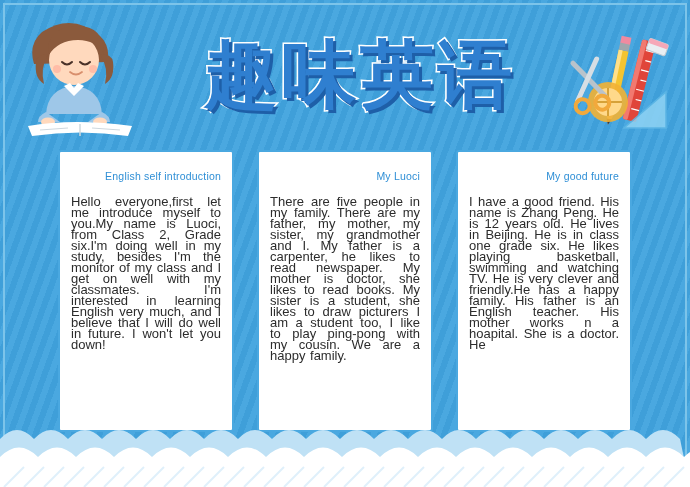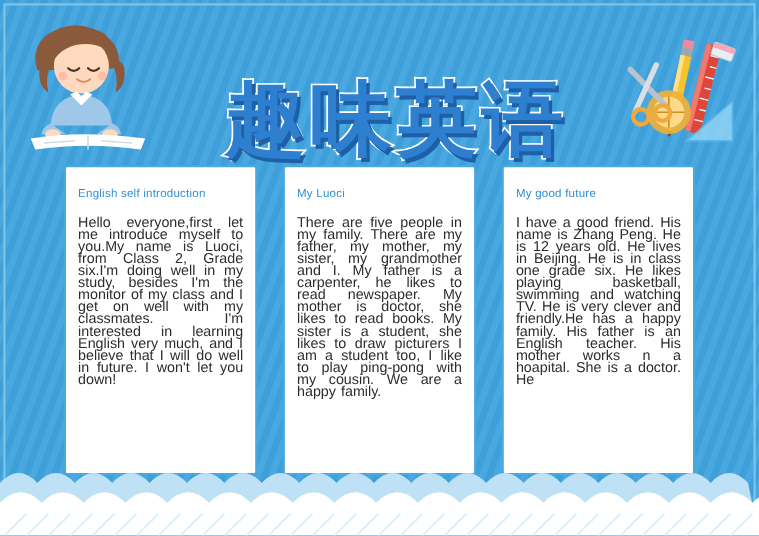--- a/index.html
+++ b/index.html
@@ -40,21 +40,20 @@
     letter-spacing: 4px;
     color: #2f7fd0;
     text-align: center;
     line-height: 96px;
     -webkit-text-stroke: 3px #ffffff;
     paint-order: stroke fill;
     text-shadow:
        3px 3px 0 #1e5fa8,
        -1px -1px 0 #ffffff,
        0 0 0 #fff;
-    margin-top: 35px;
   }
 
   
   .girl { position:absolute; left: 12px; top: 14px; width: 136px; height: 128px; }
 
   
   .stationery { position:absolute; right: 8px; top: 34px; width: 120px; height: 96px; }
 
   
   .cards {
@@ -71,21 +70,21 @@
     background: #ffffff;
     border: 2px solid #4aa8e0;
     border-radius: 3px;
     padding: 10px 11px 8px 11px;
     overflow: hidden;
     position: relative;
   }
   .card-title {
     color: #2f8fd6;
     font-size: 10.5px;
-    text-align: left;
+    text-align: right;
     margin: 8px 0 14px 0;
     letter-spacing: .2px;
   }
   .card-body {
     color: #2c2c2c;
     font-size: 13px;
     line-height: 11px;
     text-align: justify;
     text-align-last: left;
     word-spacing: 1px;

